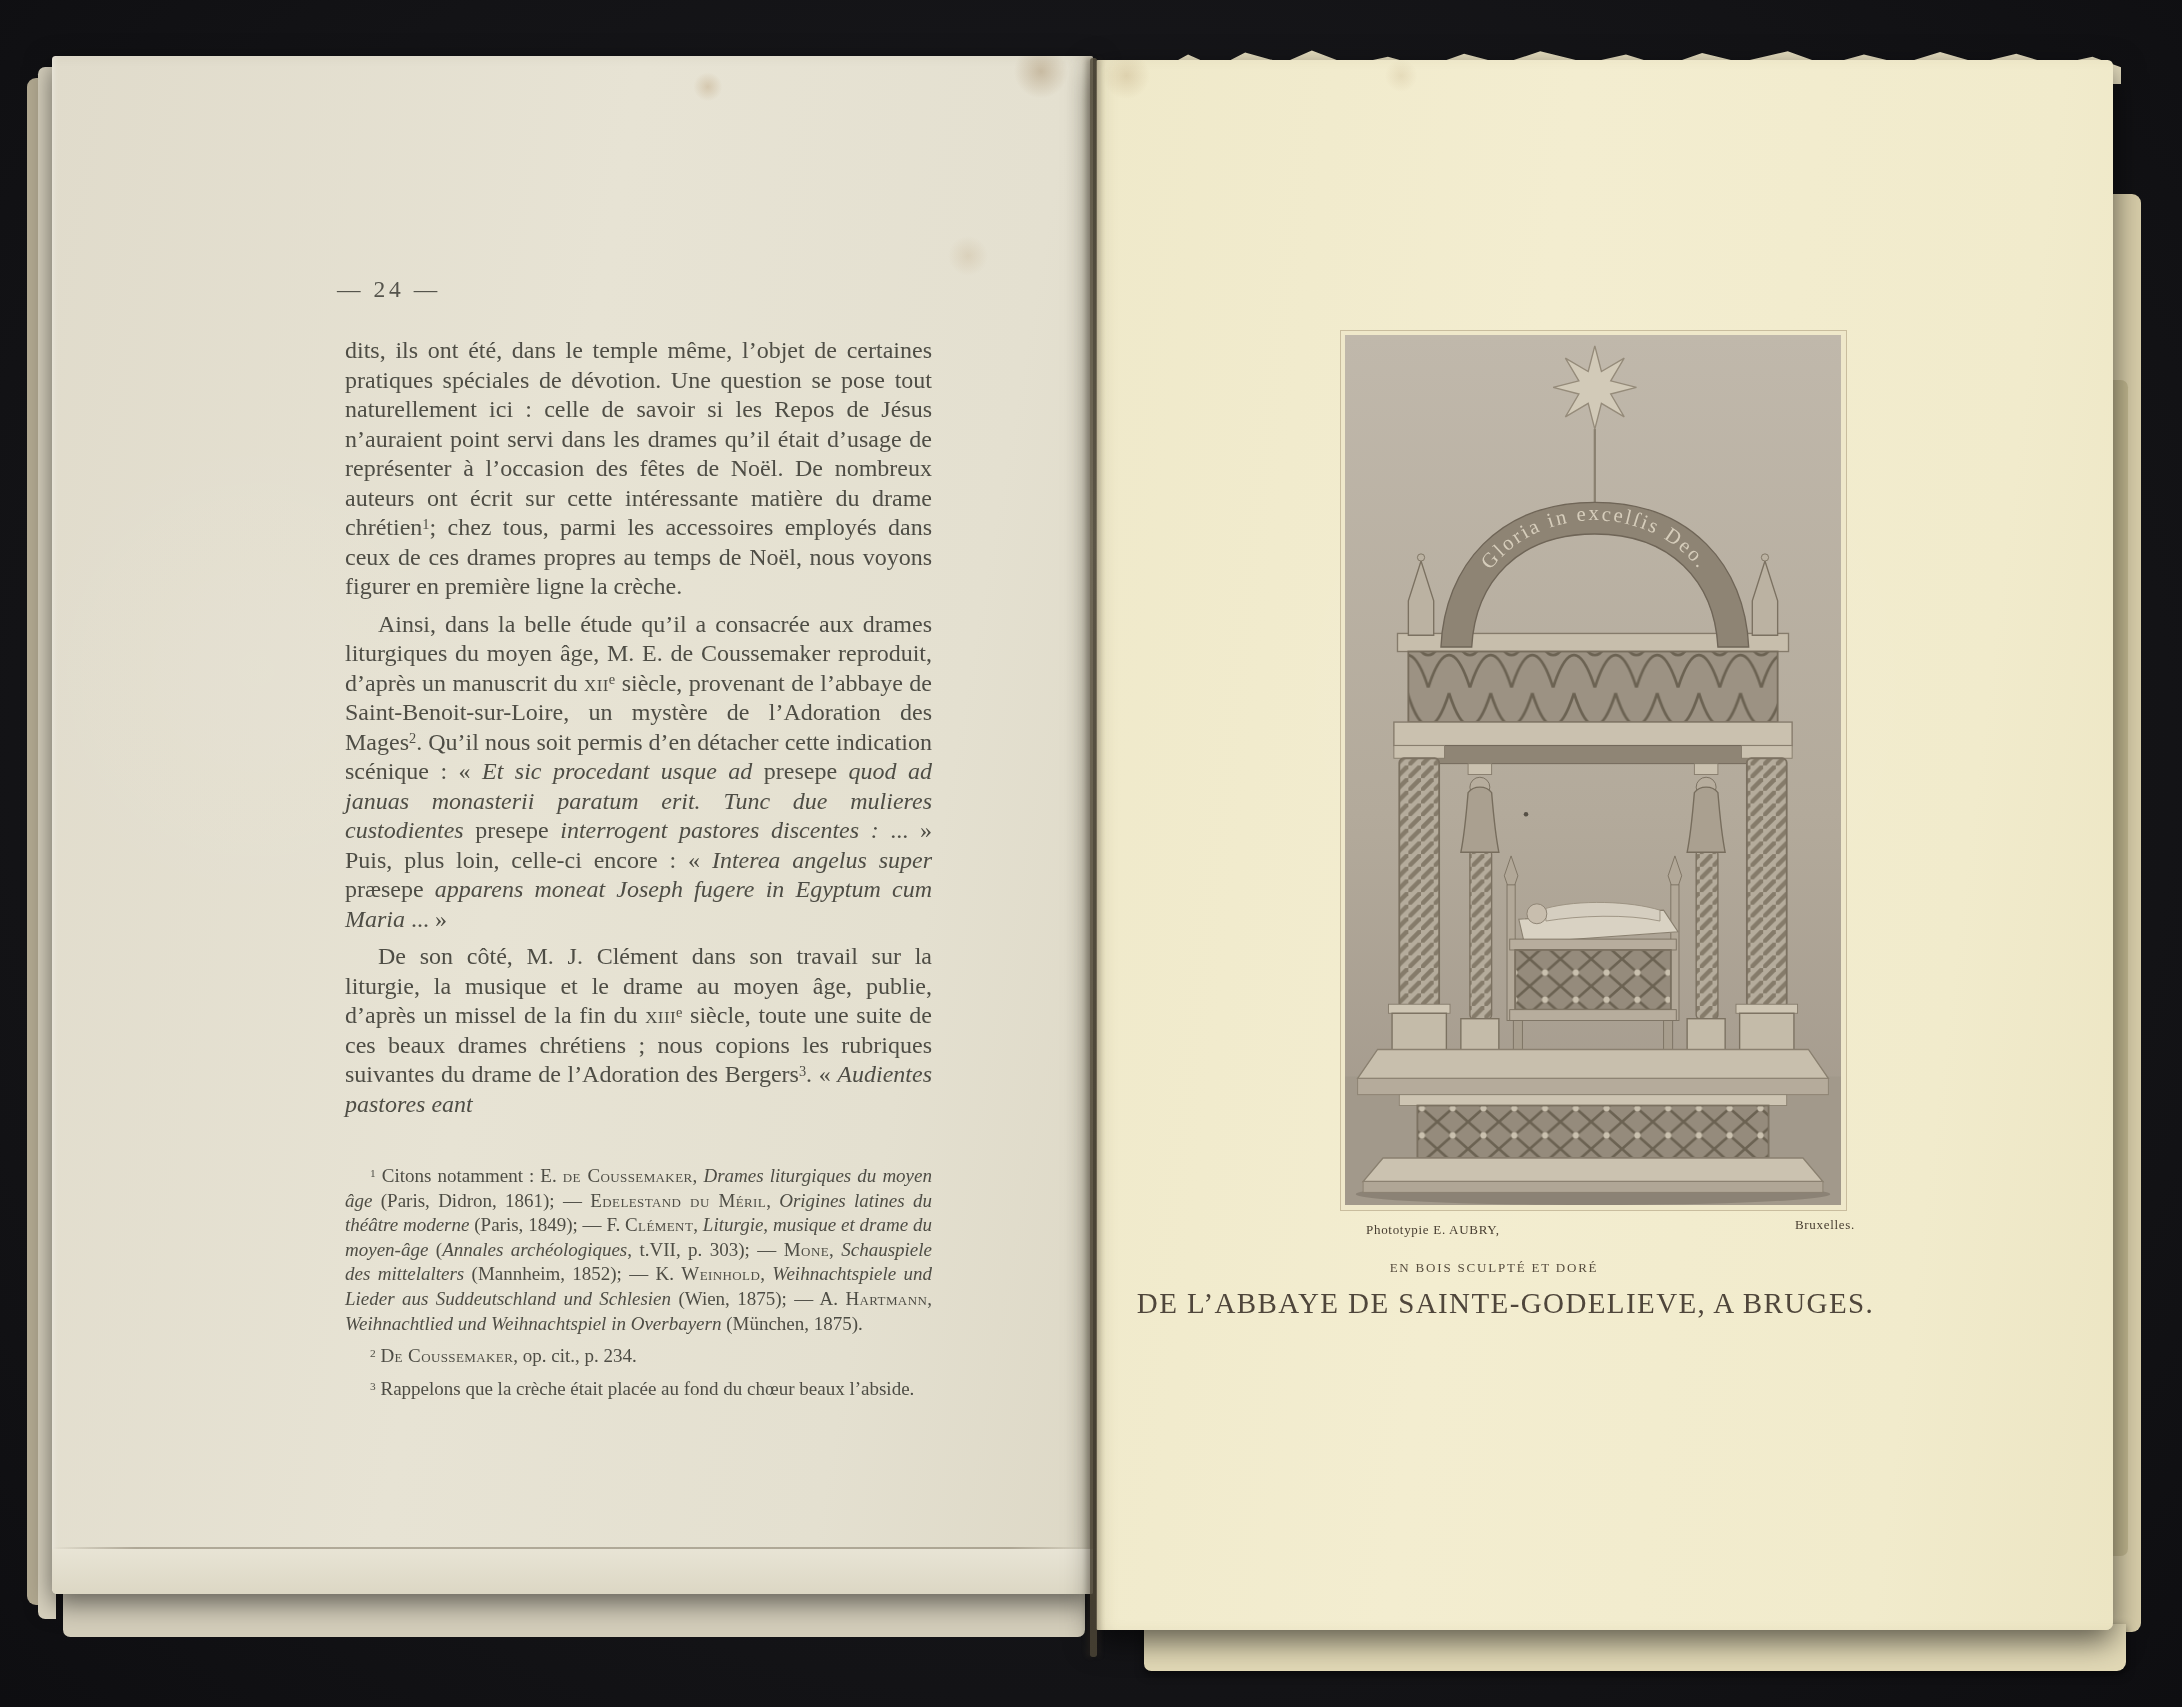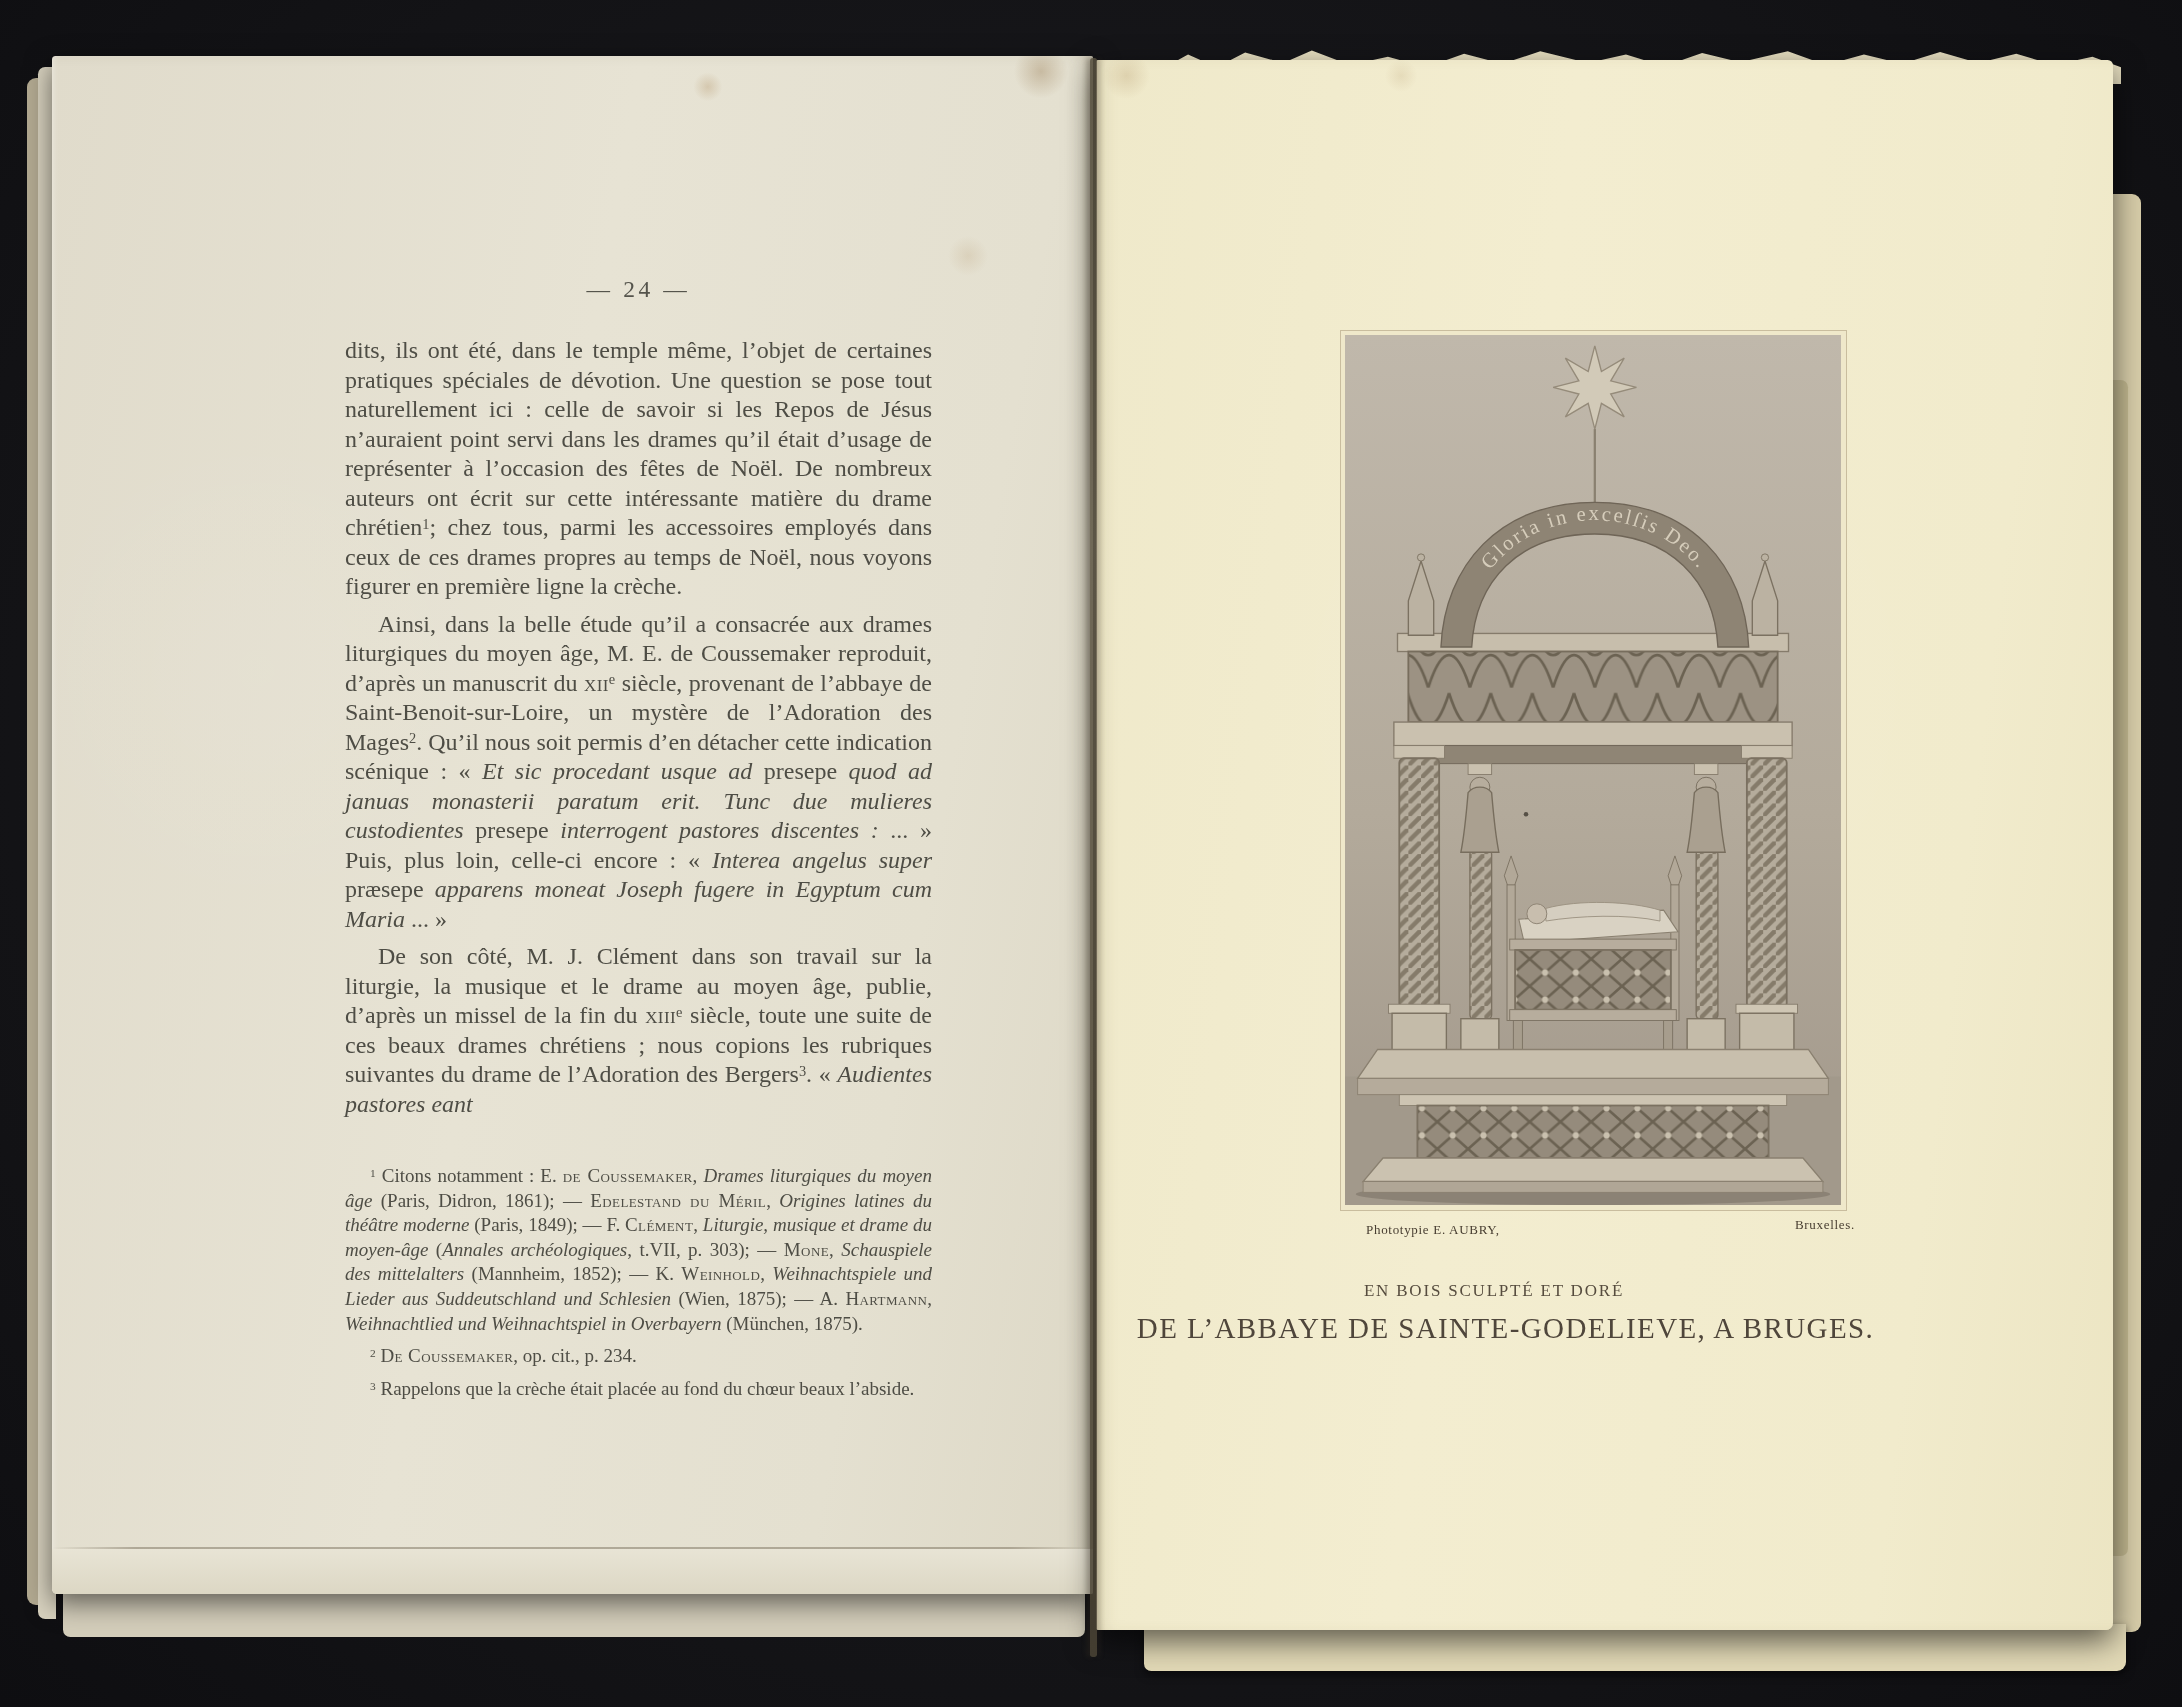--- a/index.html
+++ b/index.html
@@ -19,21 +19,21 @@
       radial-gradient(circle at 88% 13%, rgba(150,105,45,.13) 0, rgba(150,105,45,0) 20px),
       radial-gradient(circle at 95% 1%, rgba(125,88,40,.28) 0, rgba(125,88,40,0) 27px),
       radial-gradient(circle at 20% 40%, rgba(255,255,255,.05) 0, rgba(255,255,255,0) 271px),
       linear-gradient(100deg,#e0dbcb 0%,#e7e3d4 45%,#e4e0d0 78%,#ddd8c6 100%);
     border-radius:3.6px 1.8px 1.8px 5.4px;
     box-shadow:0 9px 27px rgba(0,0,0,.55), inset -16.3px 0 23.5px -16.3px rgba(80,68,45,.45), inset 3.6px 0 7.2px -3.6px rgba(255,255,255,.5);
   }
   .left-page .crease{position:absolute;left:0;right:0;bottom:45px;height:1.8px;background:linear-gradient(90deg,rgba(110,100,80,.0),rgba(110,100,80,.45) 8%,rgba(110,100,80,.45) 92%,rgba(110,100,80,0));}
   .left-page .foot{position:absolute;left:0;right:0;bottom:0;height:45px;background:linear-gradient(#e8e4d5,#dcd7c4);border-radius:0 0 1.8px 5.4px;}
   .left-content{position:absolute;left:285px;top:220px;width:603px;color:#4e4d45;}
-  .page-number{font-size:23.5px;text-align:center;letter-spacing:3.6px;color:#55544c;}
+  .page-number{font-size:23.5px;text-align:left;letter-spacing:3.6px;color:#55544c;}
   .body-text{margin-top:33px;font-size:24px;line-height:29.5px;text-align:justify;}
   .para{margin:8px;}
   .para + .para{text-indent:33px;}
   .footnotes{margin-top:45px;font-size:19px;line-height:24.6px;text-align:justify;}
   .footnote{text-indent:25px;margin:8px;}
   sup{font-size:.6em;line-height:0;vertical-align:baseline;position:relative;top:-.45em;}
   .sc{font-variant:small-caps;letter-spacing:0.4px;}
   
   .right-deckle{position:absolute;left:1169px;top:42px;width:952px;height:42px;background:#e7dfc0;
     clip-path:polygon(0% 100%,0% 55%,2% 30%,5% 60%,8% 25%,12% 50%,15% 20%,19% 55%,23% 35%,27% 60%,31% 28%,35% 52%,39% 22%,44% 50%,48% 30%,52% 58%,56% 26%,60% 48%,65% 22%,69% 55%,73% 30%,77% 52%,81% 24%,85% 50%,89% 28%,93% 55%,97% 35%,100% 60%,100% 100%);}
@@ -54,21 +54,21 @@
     background:linear-gradient(180deg,#57503f, #6a6250 30%, #574f3e 70%, #4c4536);
     box-shadow:-3.6px 0 5.4px rgba(60,52,38,.35), 3.6px 0 5.4px rgba(60,52,38,.25);opacity:.85;border-radius:2.7px;}
   .plate{position:absolute;left:244px;top:270px;width:507px;height:881px;border:1.8px solid #c9bd9e;background:#efe8ca;padding:3.6px;box-sizing:border-box;}
   .photo{position:relative;width:496px;height:870px;background:#b4ab9d;overflow:hidden;}
   .photo-svg{position:absolute;left:0;top:0;width:100%;height:100%;}
   .credit{position:absolute;font-size:13px;letter-spacing:0.7px;color:#473d30;}
   .credit-left{left:270px;top:1162px;}
   .credit-right{right:258px;top:1157px;}
   .caption{position:absolute;left:0px;top:1200px;width:796px;text-align:center;color:#51463a;}
   .cap-title{font-size:36px;letter-spacing:2.7px;line-height:43px;}
-  .cap-sub{font-size:17px;letter-spacing:1.8px;margin-top:21px;color:#564c3e;}
+  .cap-sub{font-size:13px;letter-spacing:1.8px;margin-top:0;color:#564c3e;}
   .cap-loc{font-size:29px;letter-spacing:1.4px;margin-top:11px;color:#4f463b;margin-left:23px;}
 </style>
 </head>
 <body>
 
 <div class="lstack1"></div>
 <div class="lstack2"></div>
 <div class="left-underbottom"></div>
 
 <div class="left-page">

